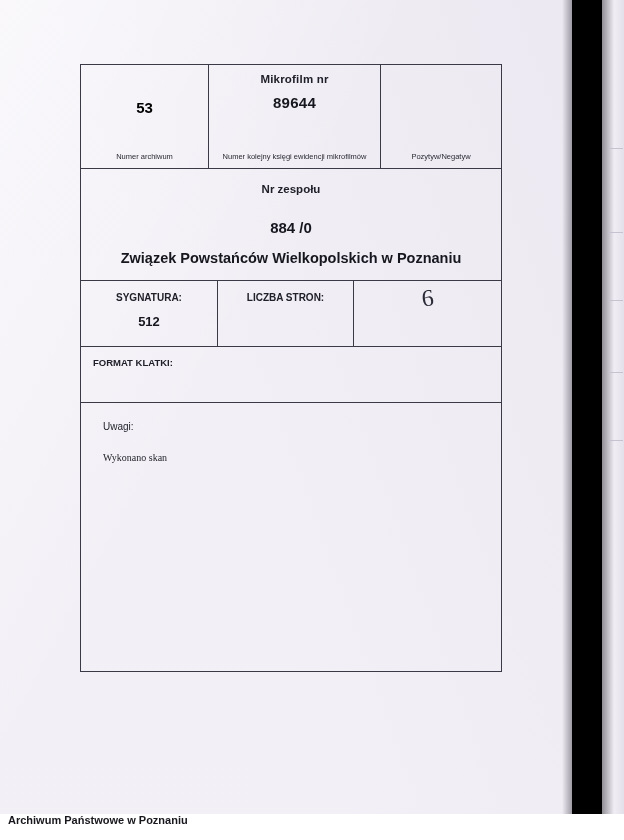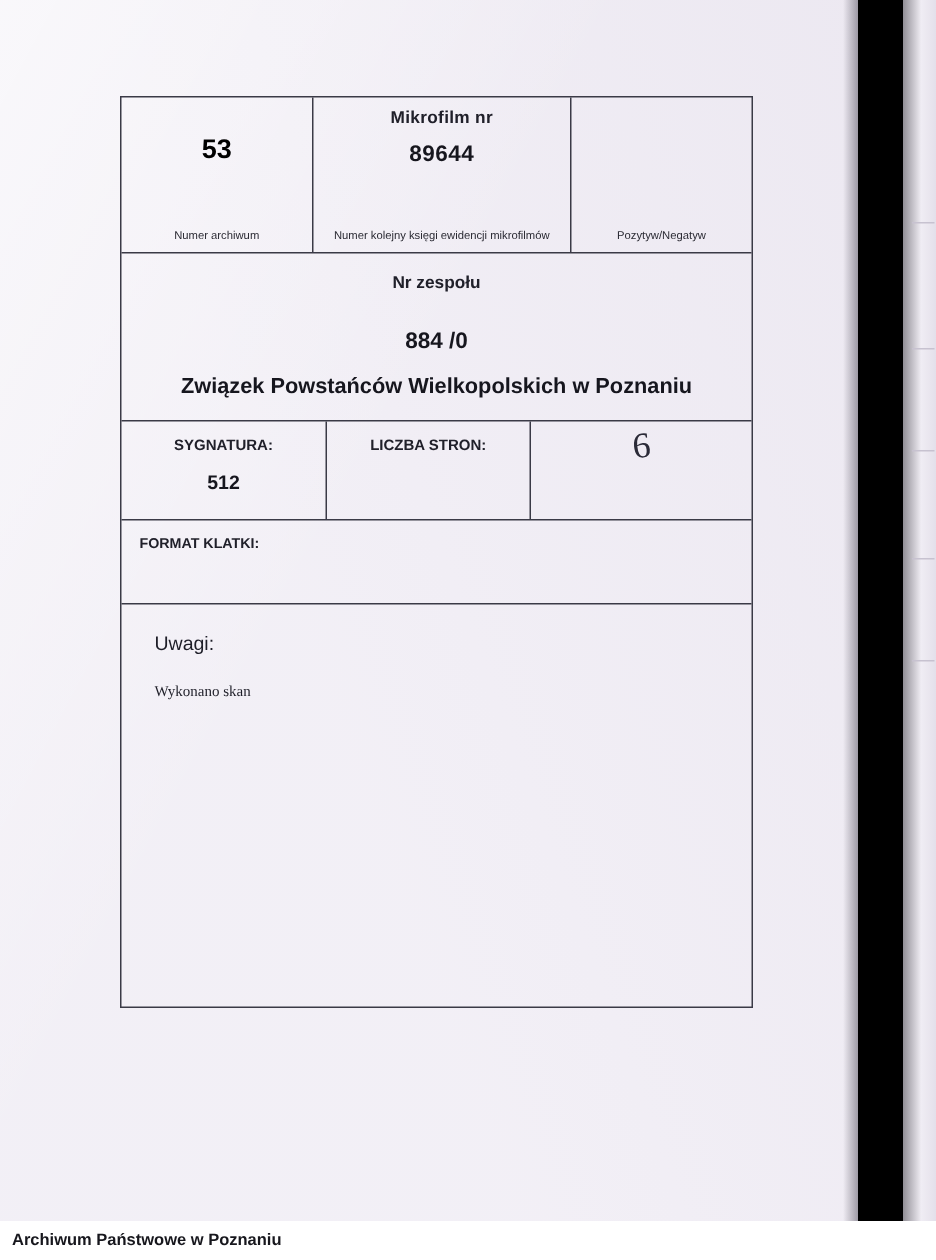--- a/index.html
+++ b/index.html
@@ -105,21 +105,21 @@
     color: #20202a;
     margin-bottom: 9px;
     letter-spacing: 0.2px;
   }
   .value-lg {
     font-size: 15px;
     font-weight: bold;
     color: #16161e;
     letter-spacing: 0.3px;
   }
-  #archive-number-value { font-size: 18px; font-weight: bold; margin-top: 16px; }
+  #archive-number-value { font-size: 15px; font-weight: bold; margin-top: 26px; }
 
   
   #row-fonds {
     height: 112px;
     flex-direction: column;
     align-items: center;
     justify-content: center;
     display: flex;
   }
   #fonds-label {
@@ -177,41 +177,40 @@
   #format-label {
     font-size: 9.5px;
     font-weight: bold;
     color: #20202a;
     padding: 10px 0 0 12px;
   }
 
   
   #row-uwagi { height: 268px; }
   #uwagi-label {
-    font-size: 13px;
+    font-size: 10px;
     color: #1e1e28;
     padding: 18px 0 0 22px;
   }
   #uwagi-value {
     font-size: 10px;
     color: #1e1e28;
     padding: 20px 0 0 22px;
     font-family: Liberation Serif, serif;
   }
 
   
   #footer-bar {
     position: absolute;
     left: 0;
     bottom: 0;
     width: 624px;
     height: 26px;
     background: #ffffff;
     display: flex;
-    align-items: center;
   }
   #footer-text {
     font-size: 11px;
     font-weight: bold;
     color: #17171d;
     padding-left: 8px;
   }
 </style>
 </head>
 <body>

